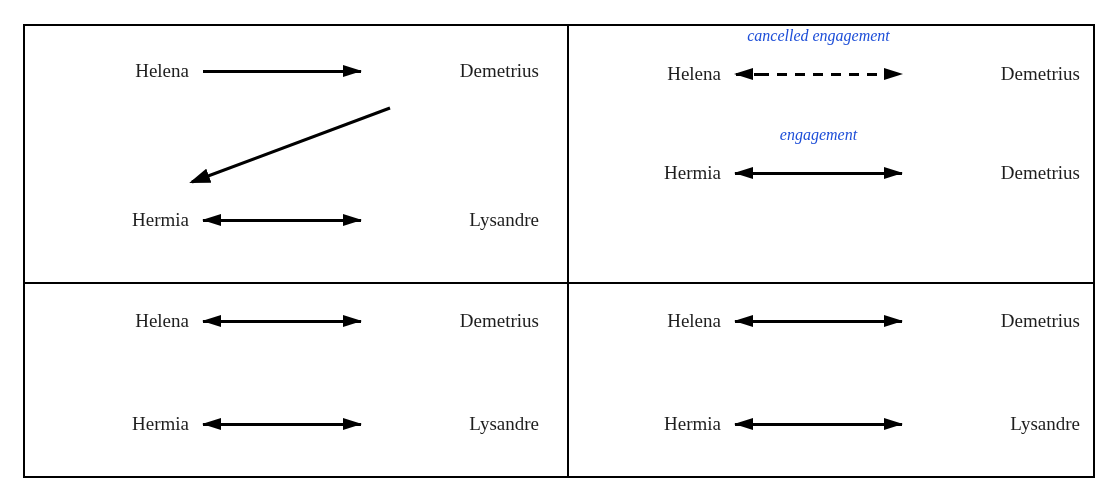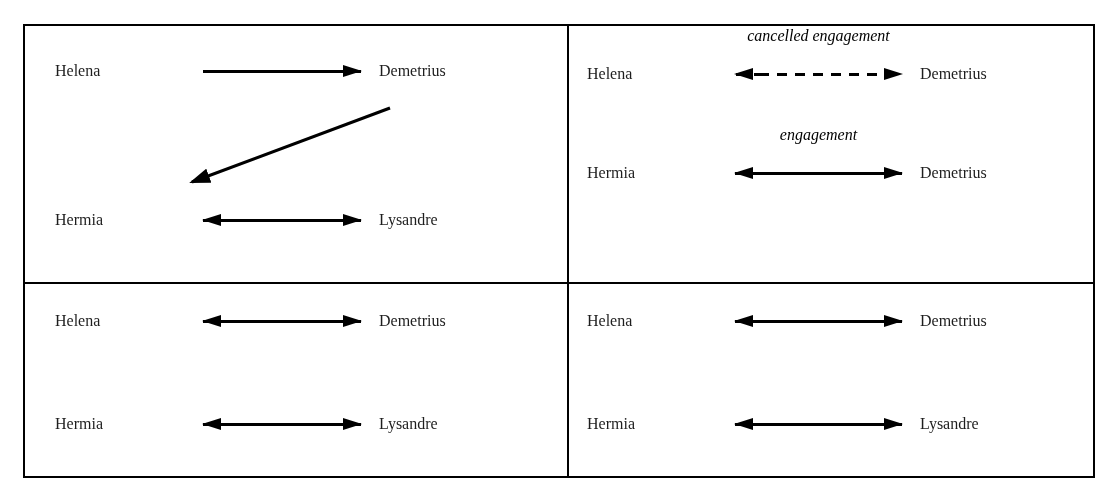--- a/index.html
+++ b/index.html
@@ -20,21 +20,21 @@
 
   .row {
     position:absolute; left:0; right:0; height:40px;
     display:flex; align-items:center;
   }
   
   .rt1 { top:25px; }  .rt2 { top:174px; }   
   .rt3 { top:28px; }  .rt4 { top:127px; }   
   .rb1 { top:17px; }  .rb2 { top:120px; }   
 
-  .nm { flex:none; text-align:left; font-size:16px; line-height:1.2; white-space:nowrap; }
+  .nm { flex:none; text-align:right; font-size:19px; line-height:1.2; white-space:nowrap; }
   .nl { width:134px; }
   .nr { width:160px; }
   .cl .nl { margin-left:30px; }   .cl .nr { margin-right:28px; }
   .cr .nl { margin-left:18px; }   .cr .nr { margin-right:13px; }
 
   .aw { flex:1; position:relative; display:flex; align-items:center; margin:0 18px 0 14px; }
 
   .arrow { position:relative; flex:1; height:3px; background:#000; }
   .arrow::before, .arrow::after {
     content:""; position:absolute; top:50%; transform:translateY(-50%);
@@ -43,21 +43,21 @@
   .arrow::before { left:-1px;  border-right:19px solid #000; }
   .arrow::after  { right:-1px; border-left:19px solid #000; }
   .arrow.one-way::before { display:none; }
   .arrow.dashed {
     background:repeating-linear-gradient(90deg,#000 0 10px,transparent 10px 18px);
     background-position:24px 0;
   }
 
   .lbl {
     position:absolute; left:0; right:0; bottom:31px; text-align:center;
-    font-style:italic; font-size:16px; line-height:1.1; white-space:nowrap; color:#000000;
+    font-style:italic; font-size:16px; line-height:1.1; white-space:nowrap; color:#1d4ed8;
   }
 
   .diag { position:absolute; left:0; top:0; pointer-events:none; }
 </style>
 </head>
 <body>
 
 <div class="stage">
   <div class="frame">
 

